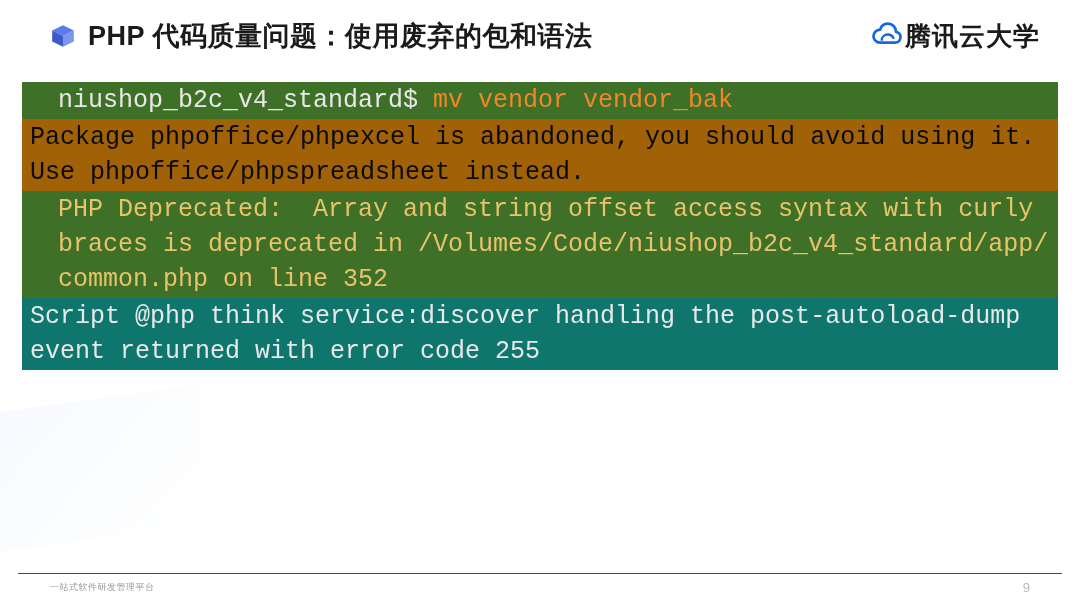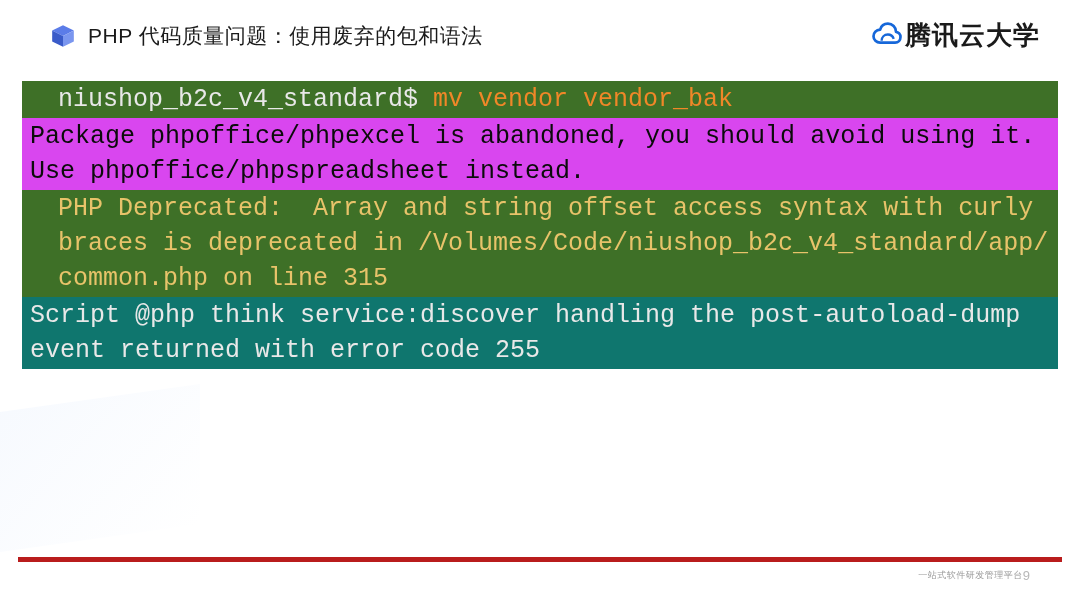--- a/index.html
+++ b/index.html
@@ -29,22 +29,22 @@
     .cube-icon {
       width: 26px;
       height: 26px;
       position: relative;
     }
     .cube-icon svg {
       width: 100%;
       height: 100%;
     }
     .title-text {
-      font-size: 21px;
-      font-weight: 400;
+      font-size: 27px;
+      font-weight: 700;
       color: #1a1a1a;
       letter-spacing: 0.5px;
     }
     .brand-block {
       display: flex;
       align-items: center;
     }
     .cloud-icon {
       width: 36px;
       height: 30px;
@@ -65,41 +65,41 @@
     .code-row {
       padding: 1px 8px;
       white-space: pre-wrap;
       word-break: break-all;
     }
     .bg-green {
       background: #3e7027;
       padding-left: 36px;
     }
     .bg-yellow {
-      background: #d946ef;
+      background: #a16207;
       color: #000000;
     }
     .bg-red {
       background: #0f766e;
     }
     .txt-white { color: #e8e8e8; }
     .txt-dark { color: #0b0b0b; }
     .txt-orange { color: #f08728; }
     .txt-gold { color: #e8c36a; }
 
     .footer {
       position: absolute;
       bottom: 10px;
       left: 0;
       right: 0;
       display: flex;
-      justify-content: flex-end;
+      justify-content: space-between;
       align-items: center;
-      padding: 15px 32px;
-      border-top: 5px solid #b91c1c;
+      padding: 3px 32px;
+      border-top: 1px solid #b91c1c;
       margin: 0 18px;
       padding-top: 6px;
     }
     .footer-left {
       font-size: 9px;
       color: #999;
       letter-spacing: 0.5px;
     }
     .footer-right {
       font-size: 13px;
@@ -139,20 +139,20 @@
         <path d="M14 22c0-4 3-7 7-7 3 0 5.5 2 6.5 4.8" fill="none" stroke="#1667d9" stroke-width="2.6"></path>
       </svg>
     </span>
     <span class="brand-text">腾讯云大学</span>
   </div>
 </div>
 
 <div class="code-panel">
   <div class="code-row bg-green"><span class="txt-white">niushop_b2c_v4_standard$ </span><span class="txt-orange">mv vendor vendor_bak</span></div>
   <div class="code-row bg-yellow txt-dark">Package phpoffice/phpexcel is abandoned, you should avoid using it. Use phpoffice/phpspreadsheet instead.</div>
-  <div class="code-row bg-green txt-gold">PHP Deprecated:  Array and string offset access syntax with curly braces is deprecated in /Volumes/Code/niushop_b2c_v4_standard/app/common.php on line 315</div>
+  <div class="code-row bg-green txt-gold">PHP Deprecated:  Array and string offset access syntax with curly braces is deprecated in /Volumes/Code/niushop_b2c_v4_standard/app/common.php on line 352</div>
   <div class="code-row bg-red txt-white">Script @php think service:discover handling the post-autoload-dump event returned with error code 255</div>
 </div>
 
 <div class="footer">
   <span class="footer-left">一站式软件研发管理平台</span>
   <span class="footer-right">9</span>
 </div>
 
 </body></html>

